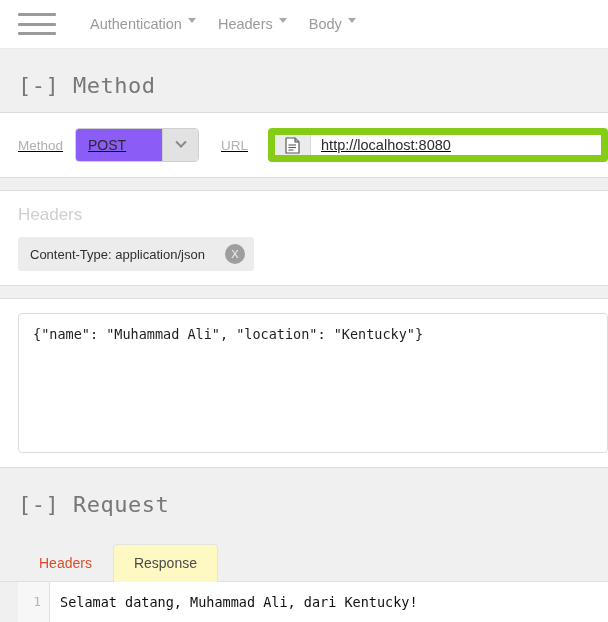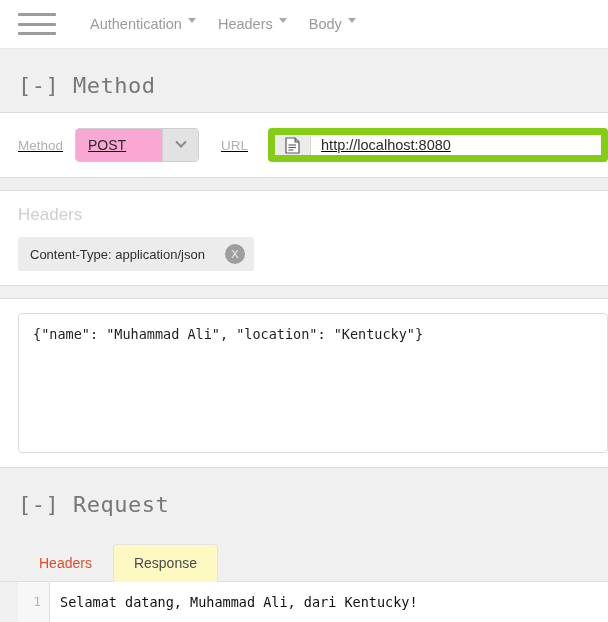--- a/index.html
+++ b/index.html
@@ -103,21 +103,21 @@
     background: #fff;
     min-width: 124px;
   }
   .select-value {
     display: flex;
     align-items: center;
     padding: 0 12px;
     font-size: 14px;
     color: #2b2b2b;
     flex: 1;
-    background: #f9a8d4;
+    background: #8b5cf6;
   }
   .select-arrow {
     width: 36px;
     background: #e2e2e2;
     border-left: 1px solid #cfcfcf;
     display: flex;
     align-items: center;
     justify-content: center;
   }
   .select-arrow .chev {

